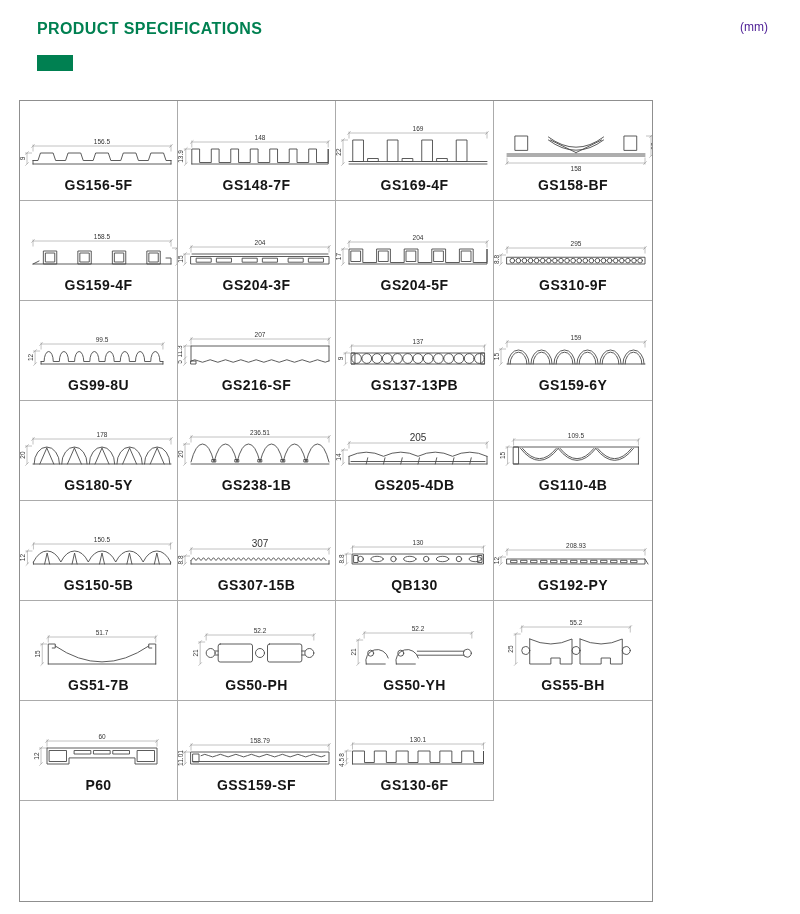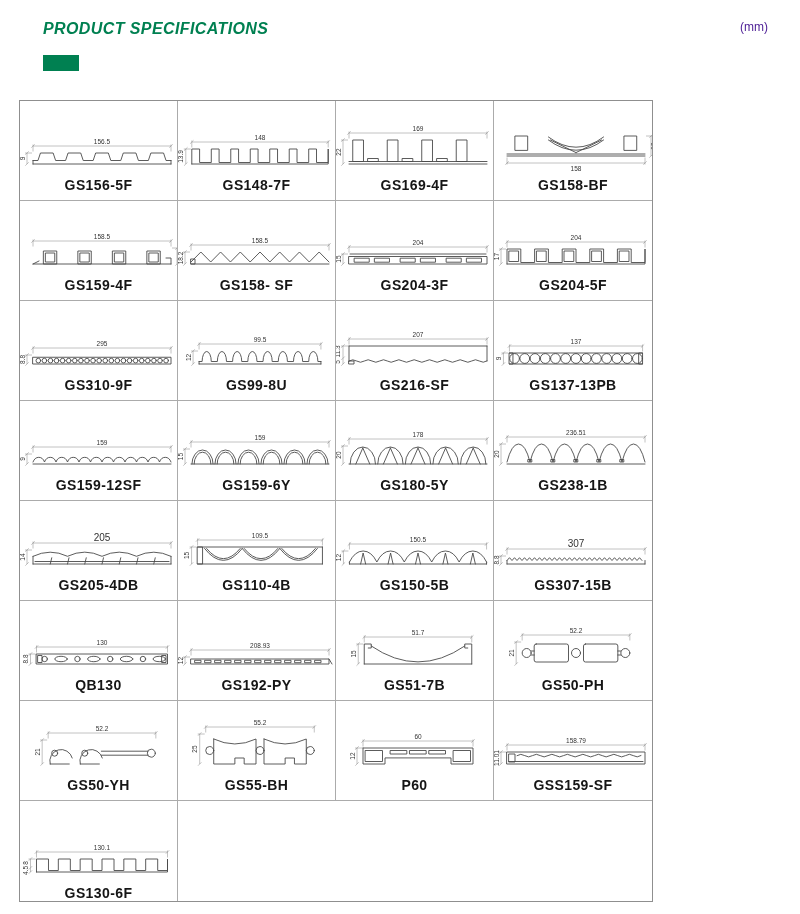--- a/index.html
+++ b/index.html
@@ -1,17 +1,17 @@
 <!DOCTYPE html>
 <html><head>
 <meta charset="utf-8">
 <style>
   html,body{margin:0;padding:0;background:#ffffff;}
   body{width:800px;height:914px;position:relative;font-family:"Liberation Sans",sans-serif;}
-  .header{position:absolute;left:43px;top:20px;font-style:italic;}
+  .header{position:absolute;left:37px;top:20px;}
   .title{color:#008051;font-size:16px;font-weight:bold;letter-spacing:.4px;}
   .swatch{width:36px;height:16px;background:#008051;margin-top:17px;}
   .unit{position:absolute;top:20px;right:32px;color:#4c1d95;font-size:12px;}
   .grid{position:absolute;left:19px;top:100px;width:634px;height:802px;
         display:grid;grid-template-columns:repeat(4,1fr);grid-auto-rows:100px;
         border:1px solid #8f8f8f;box-sizing:border-box;background:#fff;}
   .cell{border-right:1px solid #ababab;border-bottom:1px solid #ababab;
         display:flex;flex-direction:column;align-items:center;justify-content:center;overflow:hidden;}
   .cell:nth-child(4n){border-right:none;}
   .cell:nth-child(n+29){border-bottom:none;justify-content:flex-end;}
@@ -137,39 +137,20 @@
         <rect class="p" x="74.25" y="43" width="13" height="13" rx="0"></rect>
         <rect class="p" x="76.25" y="45" width="9" height="9" rx="0"></rect>
         <rect class="p" x="108.75" y="43" width="13" height="13" rx="0"></rect>
         <rect class="p" x="110.75" y="45" width="9" height="9" rx="0"></rect>
         <rect class="p" x="143.25" y="43" width="13" height="13" rx="0"></rect>
         <rect class="p" x="145.25" y="45" width="9" height="9" rx="0"></rect>
         <path class="p" d="M167,56L167,50L162,50"></path>
         <line class="p" x1="29" y1="56" x2="35" y2="53"></line>
       </svg>
       <div class="code">GS159-4F</div>
-    </div>
-    <div class="cell">
-      <svg class="profile" width="190" height="76" viewBox="0 0 190 76">
-        <line class="d" x1="29" y1="37" x2="167" y2="37"></line>
-        <line class="d" x1="29" y1="42.5" x2="29" y2="35.5"></line>
-        <line class="d" x1="167" y1="42.5" x2="167" y2="35.5"></line>
-        <line class="d" x1="27.3" y1="38.7" x2="30.7" y2="35.3"></line>
-        <line class="d" x1="165.3" y1="38.7" x2="168.7" y2="35.3"></line>
-        <text class="dt" x="98" y="34.8" text-anchor="middle">158.5</text>
-        <line class="d" x1="23" y1="44" x2="23" y2="56"></line>
-        <line class="d" x1="21.3" y1="45.7" x2="24.7" y2="42.3"></line>
-        <line class="d" x1="21.3" y1="57.7" x2="24.7" y2="54.3"></line>
-        <line class="d" x1="21" y1="44" x2="28" y2="44"></line>
-        <text class="dt" text-anchor="middle" transform="rotate(-90 20.5 50)" x="20.5" y="50">18.2</text>
-        <path class="p" d="M29,54L38.85714285714286,44L48.714285714285715,54L58.57142857142857,44L68.42857142857143,54L78.28571428571429,44L88.14285714285714,54L98,44L107.85714285714286,54L117.71428571428572,44L127.57142857142858,54L137.42857142857144,44L147.28571428571428,54L157.14285714285714,44L167,54"></path>
-        <line class="p" x1="29" y1="56" x2="167" y2="56"></line>
-        <rect class="p" x="29" y="51" width="4" height="5" rx="0"></rect>
-      </svg>
-      <div class="code">GS158- SF</div>
     </div>
     <div class="cell">
       <svg class="profile" width="190" height="76" viewBox="0 0 190 76">
         <line class="d" x1="29" y1="39" x2="167" y2="39"></line>
         <line class="d" x1="29" y1="44.5" x2="29" y2="37.5"></line>
         <line class="d" x1="167" y1="44.5" x2="167" y2="37.5"></line>
         <line class="d" x1="27.3" y1="40.7" x2="30.7" y2="37.3"></line>
         <line class="d" x1="165.3" y1="40.7" x2="168.7" y2="37.3"></line>
         <text class="dt" x="98" y="36.8" text-anchor="middle">204</text>
         <line class="d" x1="23" y1="46" x2="23" y2="56"></line>
@@ -320,38 +301,20 @@
         <circle class="p" cx="118.47692307692307" cy="50.5" r="4.914461538461538"></circle>
         <circle class="p" cx="128.7153846153846" cy="50.5" r="4.914461538461538"></circle>
         <circle class="p" cx="138.95384615384614" cy="50.5" r="4.914461538461538"></circle>
         <circle class="p" cx="149.19230769230768" cy="50.5" r="4.914461538461538"></circle>
         <circle class="p" cx="159.43076923076922" cy="50.5" r="4.914461538461538"></circle>
       </svg>
       <div class="code">GS137-13PB</div>
     </div>
     <div class="cell">
       <svg class="profile" width="190" height="76" viewBox="0 0 190 76">
-        <line class="d" x1="29" y1="39" x2="167" y2="39"></line>
-        <line class="d" x1="29" y1="44.5" x2="29" y2="37.5"></line>
-        <line class="d" x1="167" y1="44.5" x2="167" y2="37.5"></line>
-        <line class="d" x1="27.3" y1="40.7" x2="30.7" y2="37.3"></line>
-        <line class="d" x1="165.3" y1="40.7" x2="168.7" y2="37.3"></line>
-        <text class="dt" x="98" y="36.8" text-anchor="middle">159</text>
-        <line class="d" x1="23" y1="46" x2="23" y2="56"></line>
-        <line class="d" x1="21.3" y1="47.7" x2="24.7" y2="44.3"></line>
-        <line class="d" x1="21.3" y1="57.7" x2="24.7" y2="54.3"></line>
-        <line class="d" x1="21" y1="46" x2="28" y2="46"></line>
-        <text class="dt" text-anchor="middle" transform="rotate(-90 20.5 51)" x="20.5" y="51">9</text>
-        <path class="p" d="M29,54A6.325,8 0 0 1 40.5,54A6.325,8 0 0 1 52,54A6.325,8 0 0 1 63.5,54A6.325,8 0 0 1 75,54A6.325,8 0 0 1 86.5,54A6.325,8 0 0 1 98,54A6.325,8 0 0 1 109.5,54A6.325,8 0 0 1 121,54A6.325,8 0 0 1 132.5,54A6.325,8 0 0 1 144,54A6.325,8 0 0 1 155.5,54A6.325,8 0 0 1 167,54"></path>
-        <line class="p" x1="29" y1="56" x2="167" y2="56"></line>
-      </svg>
-      <div class="code">GS159-12SF</div>
-    </div>
-    <div class="cell">
-      <svg class="profile" width="190" height="76" viewBox="0 0 190 76">
         <line class="d" x1="29" y1="34" x2="167" y2="34"></line>
         <line class="d" x1="29" y1="39.5" x2="29" y2="32.5"></line>
         <line class="d" x1="167" y1="39.5" x2="167" y2="32.5"></line>
         <line class="d" x1="27.3" y1="35.7" x2="30.7" y2="32.3"></line>
         <line class="d" x1="165.3" y1="35.7" x2="168.7" y2="32.3"></line>
         <text class="dt" x="98" y="31.8" text-anchor="middle">159</text>
         <line class="d" x1="23" y1="41" x2="23" y2="56"></line>
         <line class="d" x1="21.3" y1="42.7" x2="24.7" y2="39.3"></line>
         <line class="d" x1="21.3" y1="57.7" x2="24.7" y2="54.3"></line>
         <line class="d" x1="21" y1="41" x2="28" y2="41"></line>

